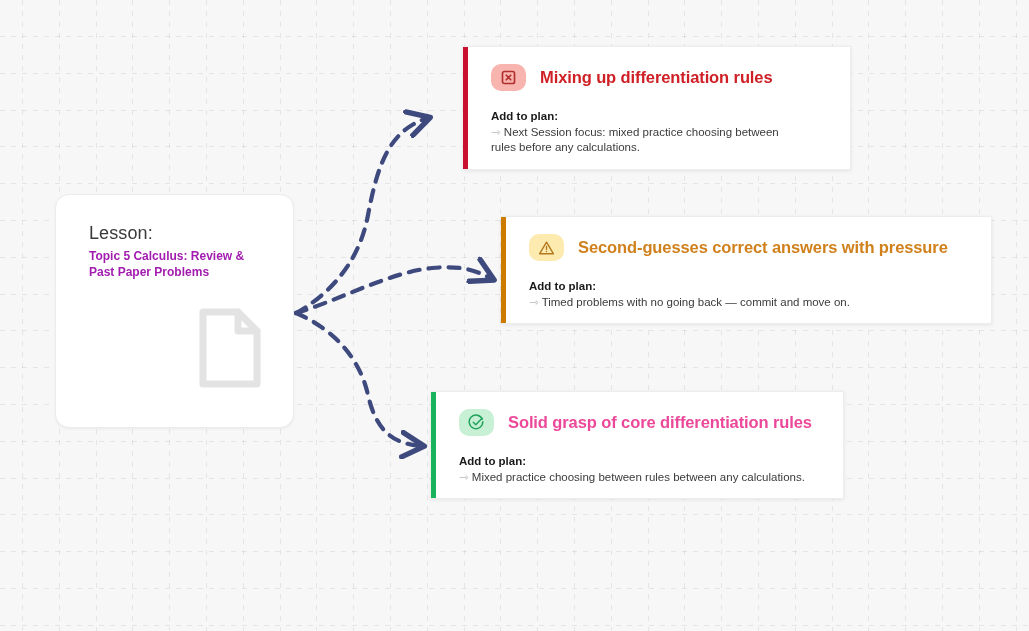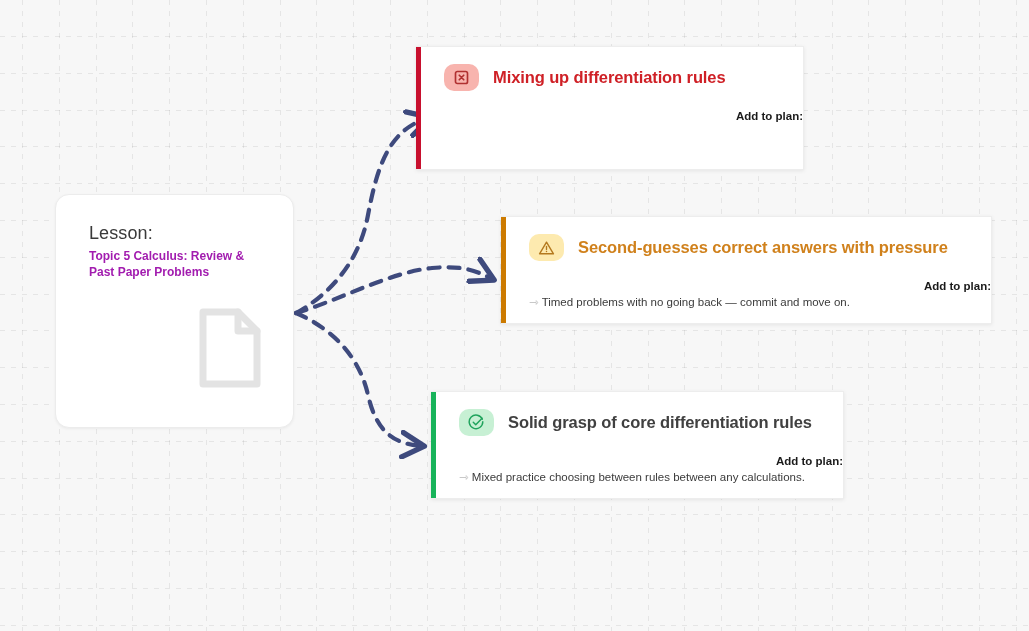--- a/index.html
+++ b/index.html
@@ -133,37 +133,36 @@
     white-space: nowrap;
   }
   .plan-block {
     margin-top: 19px;
   }
   .plan-label {
     font-size: 11.5px;
     font-weight: bold;
     color: #1a1a1a;
     line-height: 1.2;
-    text-align: right;
   }
   .plan-text {
     font-size: 11.5px;
     color: #3b3b3b;
     line-height: 1.33;
     margin-top: 1px;
     max-width: 300px;
   }
   .plan-arrow {
     color: #b9b9b9;
     font-size: 11.5px;
   }
 
   
   #card-mistake {
-    left: 416px; top: 46px; width: 388px; height: 124px;
+    left: 463px; top: 46px; width: 388px; height: 124px;
   }
   #card-mistake .plan-text { max-width: 302px; }
   #card-pressure {
     left: 501px; top: 216px; width: 491px; height: 108px;
   }
   #card-pressure .plan-text { max-width: 420px; }
   #card-strength {
     left: 431px; top: 391px; width: 413px; height: 108px;
   }
   #card-strength .plan-text { max-width: 380px; }
@@ -250,20 +249,21 @@
       <div class="badge" style="background:#f8b4ae">
         <svg width="15" height="15" viewBox="0 0 20 20" xmlns="http://www.w3.org/2000/svg">
           <rect x="2" y="2" width="16" height="16" rx="2.5" fill="none" stroke="#b03030" stroke-width="2.2"></rect>
           <path d="M7 7 L13 13 M13 7 L7 13" stroke="#b03030" stroke-width="2.2" stroke-linecap="round"></path>
         </svg>
       </div>
       <div class="card-title" style="color:#cf2026">Mixing up differentiation rules</div>
     </div>
     <div class="plan-block">
       <div class="plan-label">Add to plan:</div>
+      <div class="plan-text"><span class="plan-arrow">⇾</span> <span>Next Session focus: mixed practice choosing between rules before any calculations.</span></div>
     </div>
   </div>
 </div>
 
 <div class="insight-card" id="card-pressure">
   <div class="accent-bar" style="background:#cc7a00"></div>
   <div class="card-body">
     <div class="card-head">
       <div class="badge" style="background:#fdeaaf">
         <svg width="17" height="16" viewBox="0 0 22 20" xmlns="http://www.w3.org/2000/svg">
@@ -284,20 +284,20 @@
 <div class="insight-card" id="card-strength">
   <div class="accent-bar" style="background:#18b35a"></div>
   <div class="card-body">
     <div class="card-head">
       <div class="badge" style="background:#c7f0d4">
         <svg width="17" height="17" viewBox="0 0 20 20" xmlns="http://www.w3.org/2000/svg">
           <path d="M16.8 6.2 A8 8 0 1 0 17.4 9.2" fill="none" stroke="#1fa35c" stroke-width="1.7" stroke-linecap="round"></path>
           <path d="M6.2 9.8 L9.1 12.7 L16.6 4.9" fill="none" stroke="#1fa35c" stroke-width="1.7" stroke-linecap="round" stroke-linejoin="round"></path>
         </svg>
       </div>
-      <div class="card-title" style="color:#404040">Solid grasp of core differentiation rules</div>
+      <div class="card-title" style="color:#ec4899">Solid grasp of core differentiation rules</div>
     </div>
     <div class="plan-block">
       <div class="plan-label">Add to plan:</div>
       <div class="plan-text"><span class="plan-arrow">⇾</span> <span>Mixed practice choosing between rules between any calculations.</span></div>
     </div>
   </div>
 </div>
 
 </body></html>

